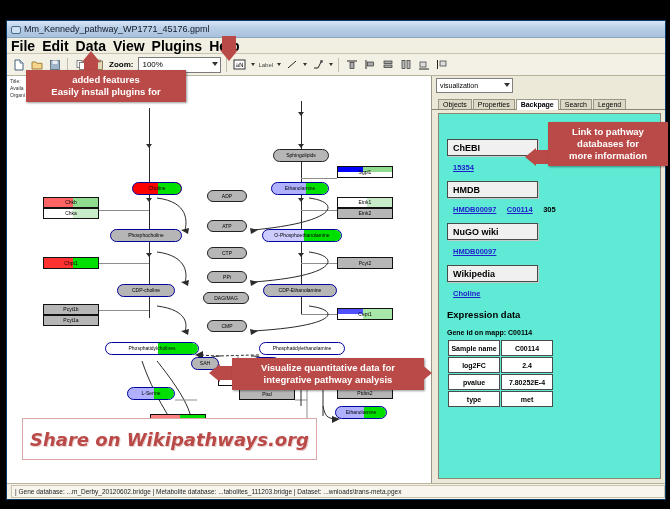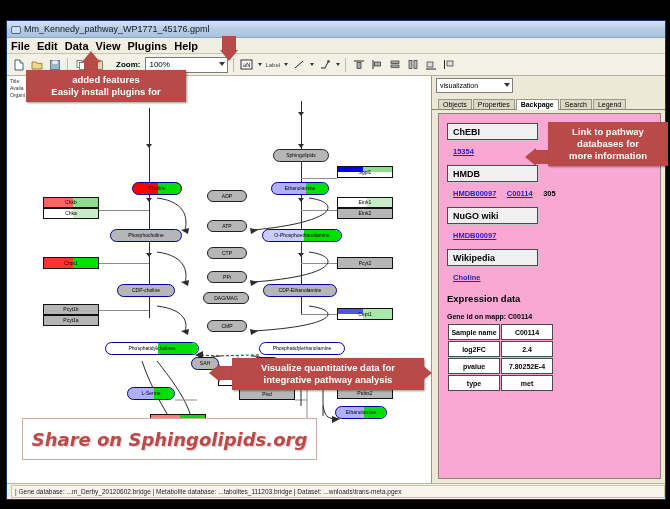--- a/index.html
+++ b/index.html
@@ -12,27 +12,27 @@
   
   .titlebar{height:16px;background:linear-gradient(#d8e6f6,#b9cee6 45%,#a8c2dd);
             border-bottom:1px solid #8ca7c4;display:flex;align-items:center;padding:0 3px;}
   .titlebar .tbicon{width:10px;height:10px;margin-right:4px;position:relative;flex:0 0 auto;}
   .titlebar .tbicon:before{content:"";position:absolute;left:1px;top:2px;width:8px;height:6px;
             border:1px solid #4a6a8a;border-radius:2px;background:#cfe0f2;}
   .title-text{font-size:9px;color:#101b28;white-space:nowrap;overflow:hidden;}
 
   
   .menubar{height:15px;background:#f1efe2;border-bottom:1px solid #c9c4ae;display:flex;align-items:center;padding-left:4px;gap:7px;}
-  .menubar span{font-size:11px;color:#000;font-weight:bold;}
+  .menubar span{font-size:14px;color:#000;font-weight:bold;}
 
   
   .toolbar{height:21px;background:#f3f1e6;border-bottom:1px solid #b8b39c;display:flex;align-items:center;padding-left:4px;gap:3px;position:relative;}
   .tbtn{width:15px;height:15px;display:flex;align-items:center;justify-content:center;position:relative;}
   .sep{width:1px;height:14px;background:#c2bda8;margin:0 2px;}
-  .zoomlabel{font-size:8px;font-weight:bold;margin-left:7px;margin-right:2px;}
+  .zoomlabel{font-size:8px;font-weight:bold;margin-left:0;margin-right:2px;}
   .zoomsel{width:78px;height:14px;background:#fff;border:1px solid #7a7a7a;font-size:8px;
            display:flex;align-items:center;padding-left:3px;position:relative;}
   .zoomsel .arw{position:absolute;right:2px;top:4px;border-left:3px solid transparent;border-right:3px solid transparent;border-top:4px solid #333;}
   .drop-arrow{border-left:2.5px solid transparent;border-right:2.5px solid transparent;border-top:3.5px solid #333;margin-left:1px;}
   .mini-label{font-size:6px;color:#444;}
 
   
   .body{flex:1;display:flex;min-height:0;}
   .canvaswrap{width:424px;background:#fff;border-right:1px solid #9b9685;position:relative;overflow:hidden;}
   .sidepanel{flex:1;background:#ece9d8;display:flex;flex-direction:column;min-width:0;}
@@ -41,21 +41,21 @@
   .infolines{position:absolute;left:3px;top:2px;font-size:5px;line-height:7px;color:#333;}
 
   
   .vis-row{height:19px;display:flex;align-items:center;padding-left:4px;}
   .vis-sel{width:72px;height:13px;background:#fff;border:1px solid #7f7f7f;font-size:7px;
            display:flex;align-items:center;padding-left:3px;position:relative;}
   .vis-sel .arw{position:absolute;right:2px;top:4px;border-left:3px solid transparent;border-right:3px solid transparent;border-top:4px solid #333;}
   .tabs{display:flex;align-items:flex-end;height:14px;padding-left:6px;gap:1px;border-bottom:1px solid #8a8672;}
   .tab{font-size:7px;padding:1px 4px 1px;background:#ddd9c7;border:1px solid #9b9685;border-bottom:none;color:#000;}
   .tab.active{background:#fff;font-weight:bold;padding-bottom:2px;margin-bottom:-1px;}
-  .panel-body{flex:1;background:#f9a8d4;margin:3px 4px 4px 6px;border:1px solid #8a8672;overflow:hidden;position:relative;padding:2px 0 0 8px;}
+  .panel-body{flex:1;background:#5eead4;margin:3px 4px 4px 6px;border:1px solid #8a8672;overflow:hidden;position:relative;padding:18px 0 0 8px;}
   .db-box{width:84px;height:15px;border:1px solid #4a4a4a;background:#f0f0f0;
           display:flex;align-items:center;padding-left:5px;font-size:9px;font-weight:bold;color:#000;margin-top:7px;box-shadow:1px 1px 0 #c8c8c8;}
   .db-link{font-size:7.5px;color:#2222cc;text-decoration:underline;font-weight:bold;margin:3px 0 0 6px;display:inline-block;}
   .db-plain{font-size:7.5px;color:#000;margin:3px 0 0 6px;display:inline-block;font-weight:bold;}
   .exp-title{font-size:9.5px;font-weight:bold;margin-top:9px;}
   .gene-id{font-size:7px;font-weight:bold;margin-top:9px;}
   .dtable{margin-top:3px;border-collapse:separate;border-spacing:1px;}
   .dtable td{border:1px solid #4a4a4a;font-size:7px;text-align:center;width:48px;height:12px;background:#fff;font-weight:bold;}
 
   
@@ -522,16 +522,16 @@
   <div class="callout" style="left:232px;top:358px;width:178px;">
     <div>Visualize quantitative data  for</div>
     <div>integrative pathway analysis</div>
   </div>
   <div class="tip-stem" style="left:220px;top:366px;width:14px;height:14px;"></div>
   <div class="arrow-tip tip-left" style="left:209px;top:364px;"></div>
   <div class="tip-stem" style="left:408px;top:366px;width:14px;height:14px;"></div>
   <div class="arrow-tip" style="left:421px;top:364px;border-top:9px solid transparent;border-bottom:9px solid transparent;border-left:11px solid #b94a48;"></div>
 
   <div class="share">
-    <span>Share on Sphingolipids.org</span>
+    <span>Share on Wikipathways.org</span>
   </div>
 
 </div>
 
 </body></html>

